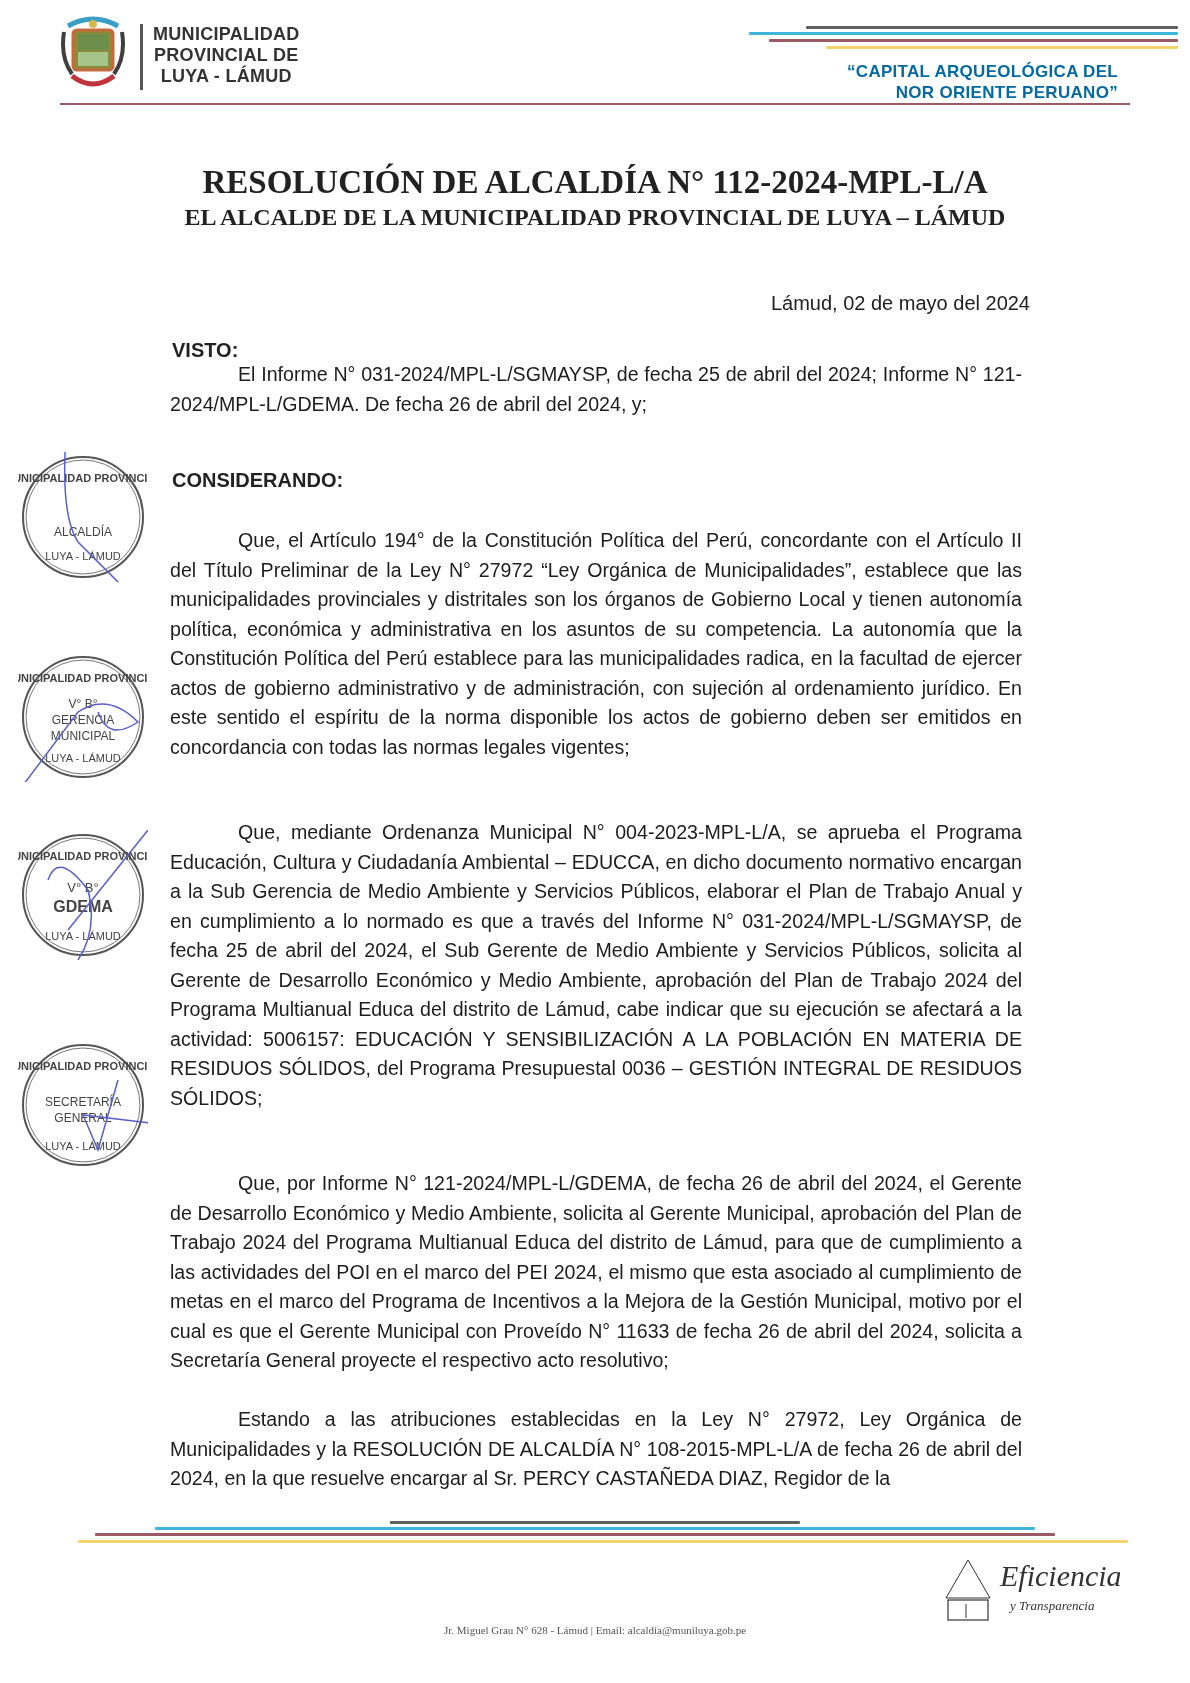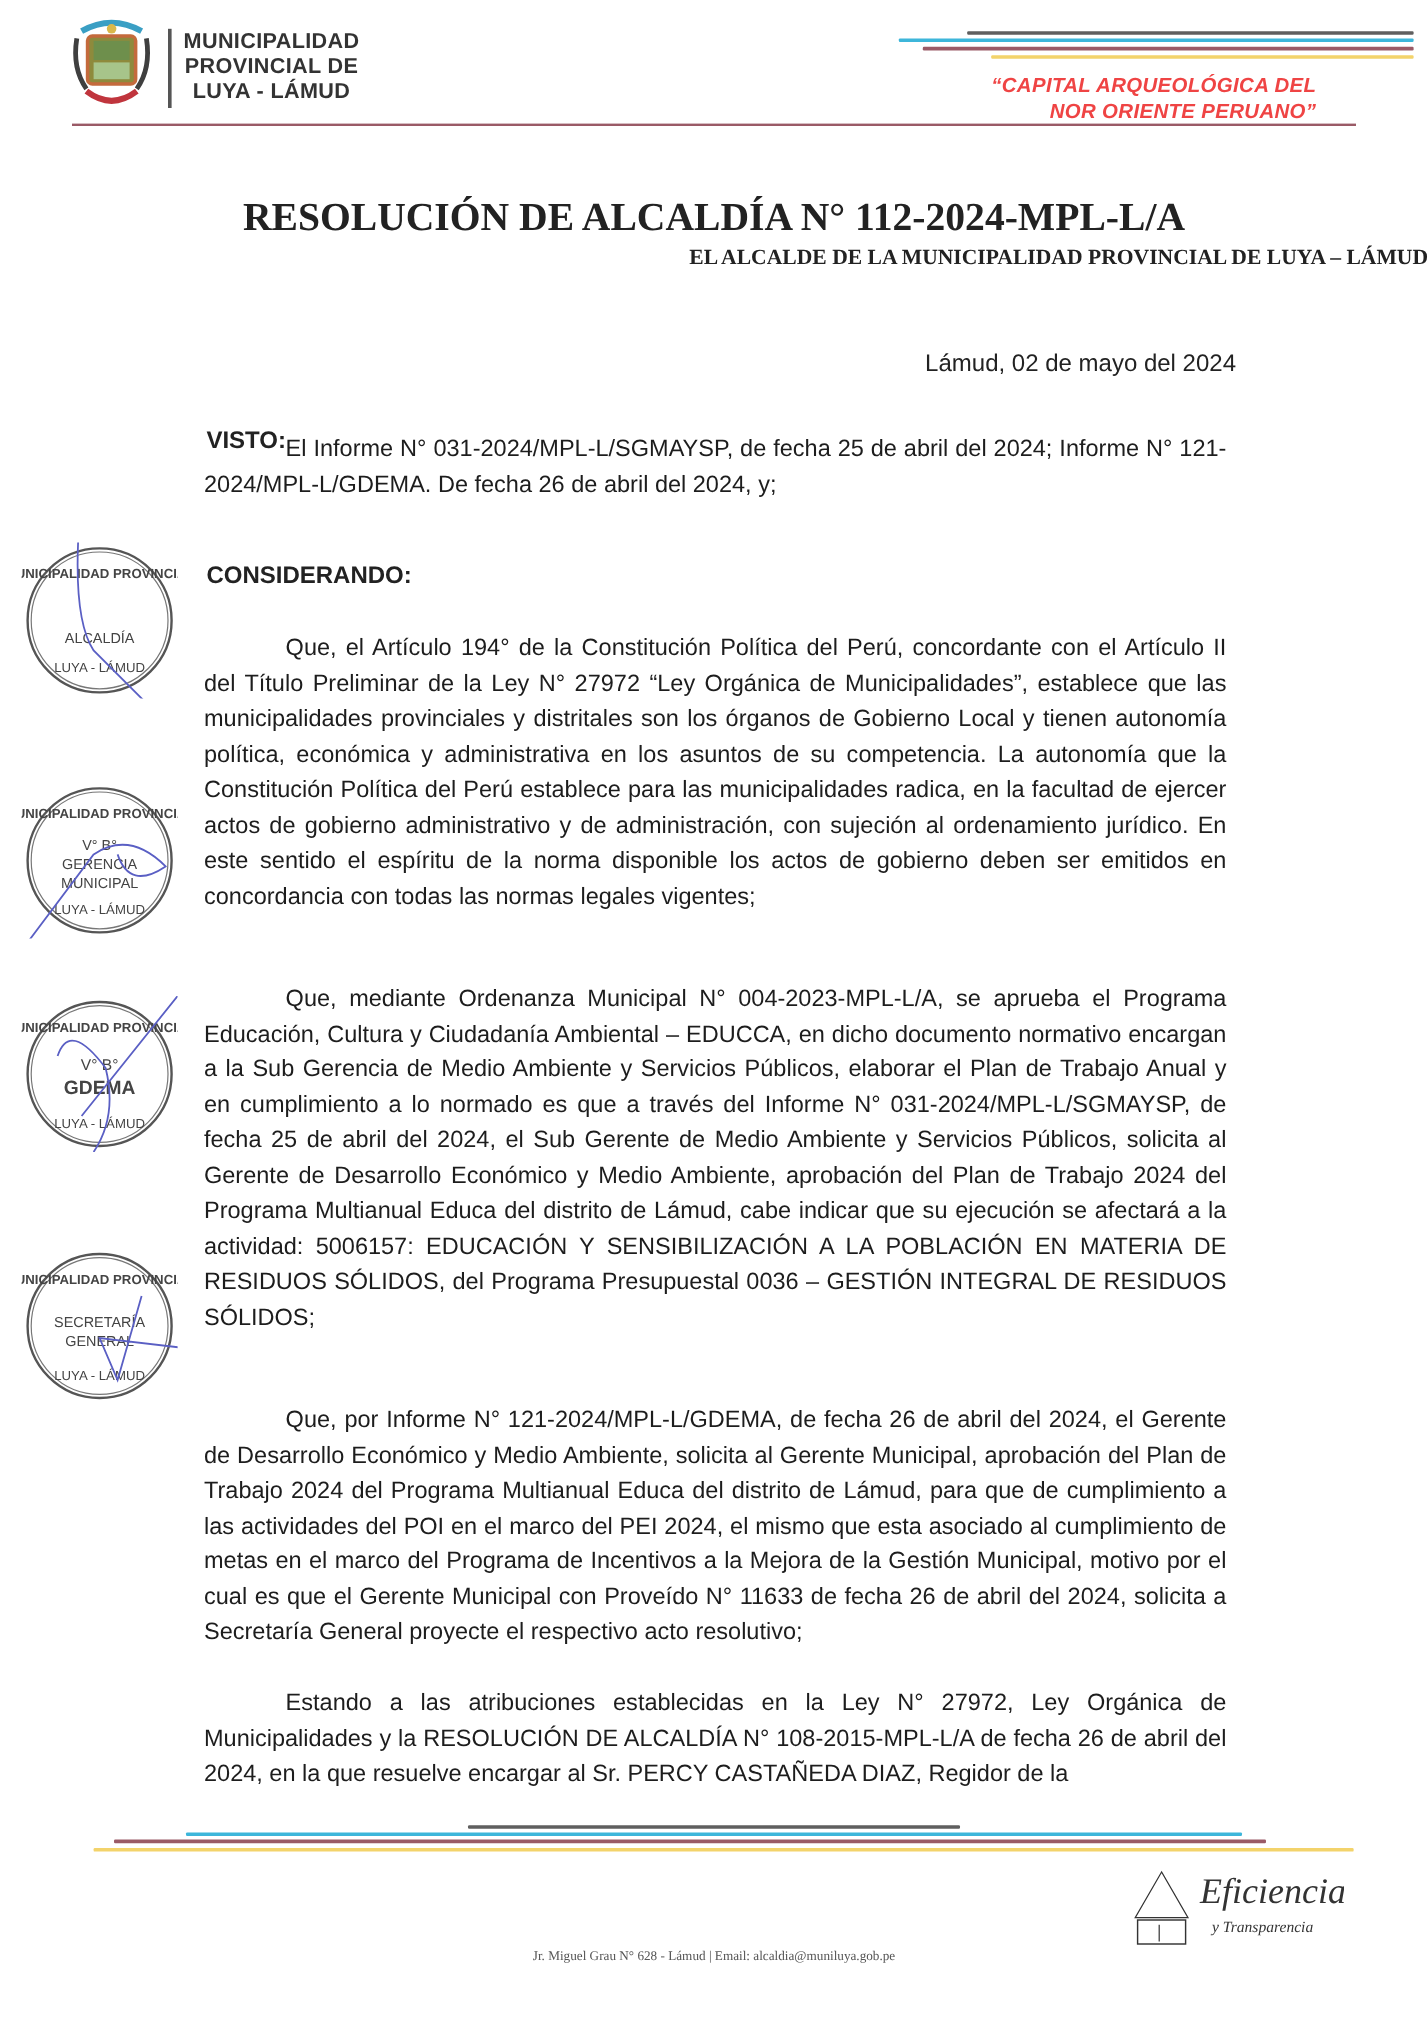--- a/index.html
+++ b/index.html
@@ -10,34 +10,34 @@
   .crest { left: 58px; top: 12px; width: 70px; height: 84px; }
   .vbar { left: 140px; top: 24px; width: 3px; height: 66px; background: #555; }
   .muni-name { left: 153px; top: 24px; font-weight: bold; font-size: 18px; line-height: 21px; color: #333; letter-spacing: 0.3px; text-align: center; }
   .muni-name div { white-space: nowrap; }
   .hline-left { left: 60px; top: 103px; width: 1070px; height: 2px; background: #9a5a66; }
   .stripe { height: 3px; border-radius: 1px; }
   .s1 { left: 806px; top: 26px; width: 372px; background: #5f5f5f; }
   .s2 { left: 749px; top: 32px; width: 429px; background: #3db6da; }
   .s3 { left: 769px; top: 39px; width: 409px; background: #9a5a66; }
   .s4 { left: 826px; top: 46px; width: 352px; background: #f3d36b; }
-  .motto { right: 93px; top: 61px; font-weight: bold; font-size: 17px; line-height: 21px; text-align: right; color: #ef4444; letter-spacing: 0.3px; font-style: italic; }
+  .motto { right: 72px; top: 61px; font-weight: bold; font-size: 17px; line-height: 21px; text-align: right; color: #0369a1; letter-spacing: 0.3px; }
   .motto div { white-space: nowrap; }
 
   
   .title { left: 0; width: 1190px; text-align: center; font-family: "Liberation Serif", serif; font-weight: bold; color: #222; }
   .t1 { top: 164px; font-size: 33px; }
-  .t2 { top: 204px; font-size: 18px; text-align: right; }
+  .t2 { top: 204px; font-size: 24px; }
   .date { right: 160px; top: 292px; font-size: 20px; }
 
   
   .body-text { left: 170px; width: 852px; font-family: "Liberation Sans Narrow", "Liberation Sans", sans-serif; font-size: 19.6px; line-height: 29.5px; text-align: justify; color: #1d1d1d; }
   .body-text p { margin: 0; text-indent: 68px; }
   .section-head { left: 172px; font-weight: bold; font-size: 20px; color: #222; }
-  .visto-head { top: 356px; text-align: right; }
+  .visto-head { top: 339px; text-align: right; }
   .visto-text { top: 360px; }
   .considerando-head { top: 469px; }
   .p1 { top: 526px; }
   .p2 { top: 818px; }
   .p3 { top: 1169px; }
   .p4 { top: 1405px; }
 
   
   .stamp { left: 18px; width: 130px; height: 130px; }
   .stamp1 { top: 452px; }

